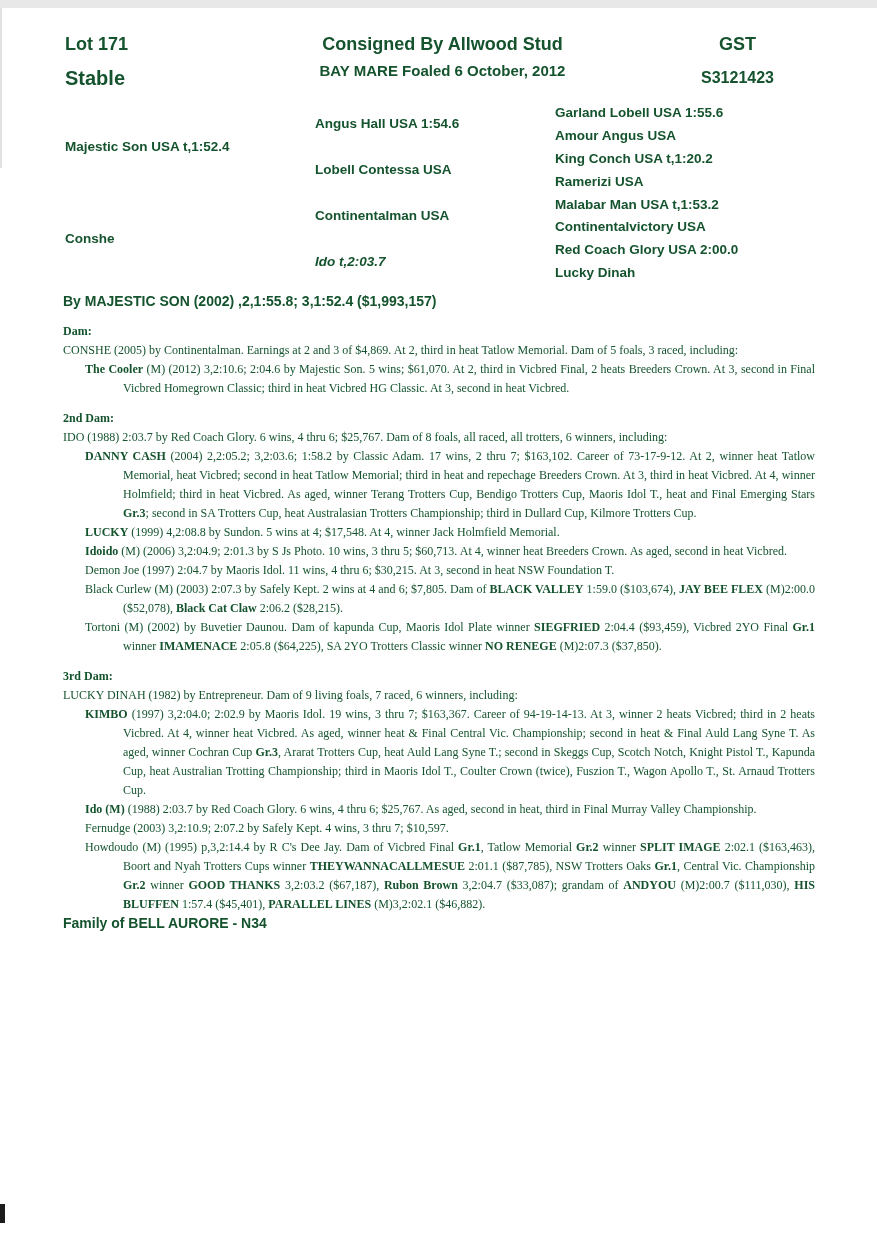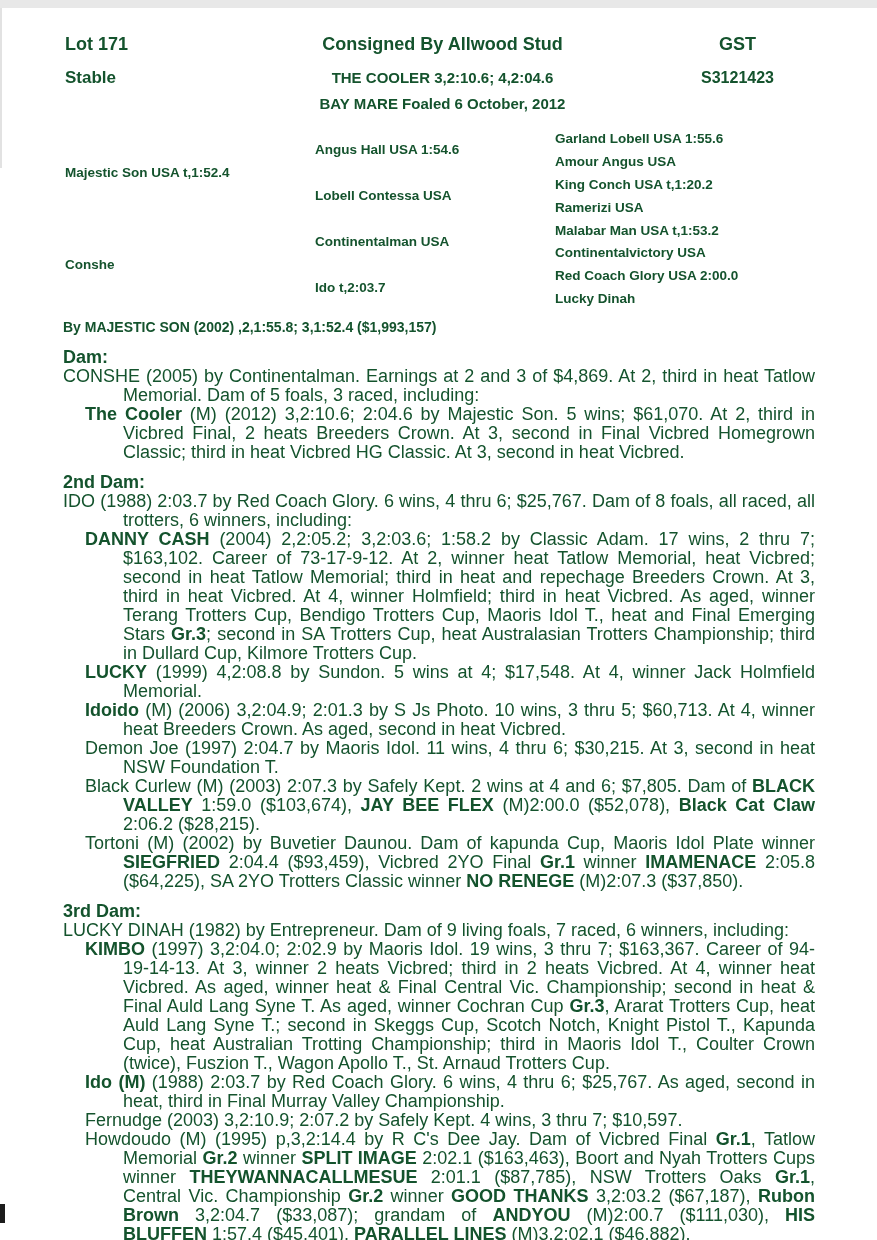--- a/index.html
+++ b/index.html
@@ -21,21 +21,21 @@
   
   .header {
     display: flex;
     padding: 26px 47px 0 65px;
     font-weight: bold;
   }
   .h-left { width: 175px; flex: 0 0 auto; }
   .h-center { flex: 1 1 auto; text-align: center; }
   .h-right { width: 185px; flex: 0 0 auto; text-align: center; }
   .lot-number { font-size: 18px; line-height: 20px; }
-  .stable-label { font-size: 17px; line-height: 18px; margin-top: 15px; }
+  .stable-label { font-size: 20px; line-height: 18px; margin-top: 15px; }
   .consignor { font-size: 18px; line-height: 20px; }
   .name-record { font-size: 15px; line-height: 18px; margin-top: 15px; }
   .mare-desc { font-size: 15px; line-height: 18px; margin-top: 8px; }
   .gst-label { font-size: 18px; line-height: 20px; }
   .reg-number { font-size: 16px; line-height: 18px; margin-top: 15px; }
 
   
   .pedigree {
     display: grid;
     grid-template-columns: 250px 240px 1fr;
@@ -49,22 +49,23 @@
   
   .byline {
     margin: 8px 47px 0 63px;
     font-weight: bold;
     font-size: 14px;
     line-height: 19px;
   }
   .body-text {
     margin: 0 47px 0 63px;
     width: 752px;
-    font-size: 18px;
+    font-size: 12px;
     line-height: 19px;
+    font-family: Liberation Serif, serif;
   }
   .sec-heading {
     font-weight: bold;
     margin-top: 11px;
   }
   .para {
     margin: 0;
     text-align: justify;
   }
   .para.dam  { padding-left: 60px; text-indent: -60px; }
@@ -83,36 +84,35 @@
   <div class="scan-edge-left"></div>
   <div class="scan-mark"></div>
 
   <div class="header">
     <div class="h-left">
       <div class="lot-number">Lot 171</div>
       <div class="stable-label">Stable</div>
     </div>
     <div class="h-center">
       <div class="consignor">Consigned By Allwood Stud</div>
-      <div class="name-record">THE COOLER 3,2:10.6; 4,2:04.6</div>
       <div class="mare-desc">BAY MARE Foaled 6 October, 2012</div>
     </div>
     <div class="h-right">
       <div class="gst-label">GST</div>
       <div class="reg-number">S3121423</div>
     </div>
   </div>
 
   <div class="pedigree" id="pedigree">
       <div class="ped-cell" style="grid-area: 1 / 1 / span 4;">Majestic Son USA t,1:52.4</div>
       <div class="ped-cell" style="grid-area: 5 / 1 / span 4;">Conshe</div>
       <div class="ped-cell" style="grid-area: 1 / 2 / span 2;">Angus Hall USA 1:54.6</div>
       <div class="ped-cell" style="grid-area: 3 / 2 / span 2;">Lobell Contessa USA</div>
       <div class="ped-cell" style="grid-area: 5 / 2 / span 2;">Continentalman USA</div>
-      <div class="ped-cell" style="grid-area: 7 / 2 / span 2;">Ido t,2:03.7</div>
+      <div class="ped-cell" style="grid-area: 7 / 2 / span 2; font-style: italic;">Ido t,2:03.7</div>
       <div class="ped-cell" style="grid-area: 1 / 3 / span 1;">Garland Lobell USA 1:55.6</div>
       <div class="ped-cell" style="grid-area: 2 / 3 / span 1;">Amour Angus USA</div>
       <div class="ped-cell" style="grid-area: 3 / 3 / span 1;">King Conch USA t,1:20.2</div>
       <div class="ped-cell" style="grid-area: 4 / 3 / span 1;">Ramerizi USA</div>
       <div class="ped-cell" style="grid-area: 5 / 3 / span 1;">Malabar Man USA t,1:53.2</div>
       <div class="ped-cell" style="grid-area: 6 / 3 / span 1;">Continentalvictory USA</div>
       <div class="ped-cell" style="grid-area: 7 / 3 / span 1;">Red Coach Glory USA 2:00.0</div>
       <div class="ped-cell" style="grid-area: 8 / 3 / span 1;">Lucky Dinah</div>
     </div>
 

